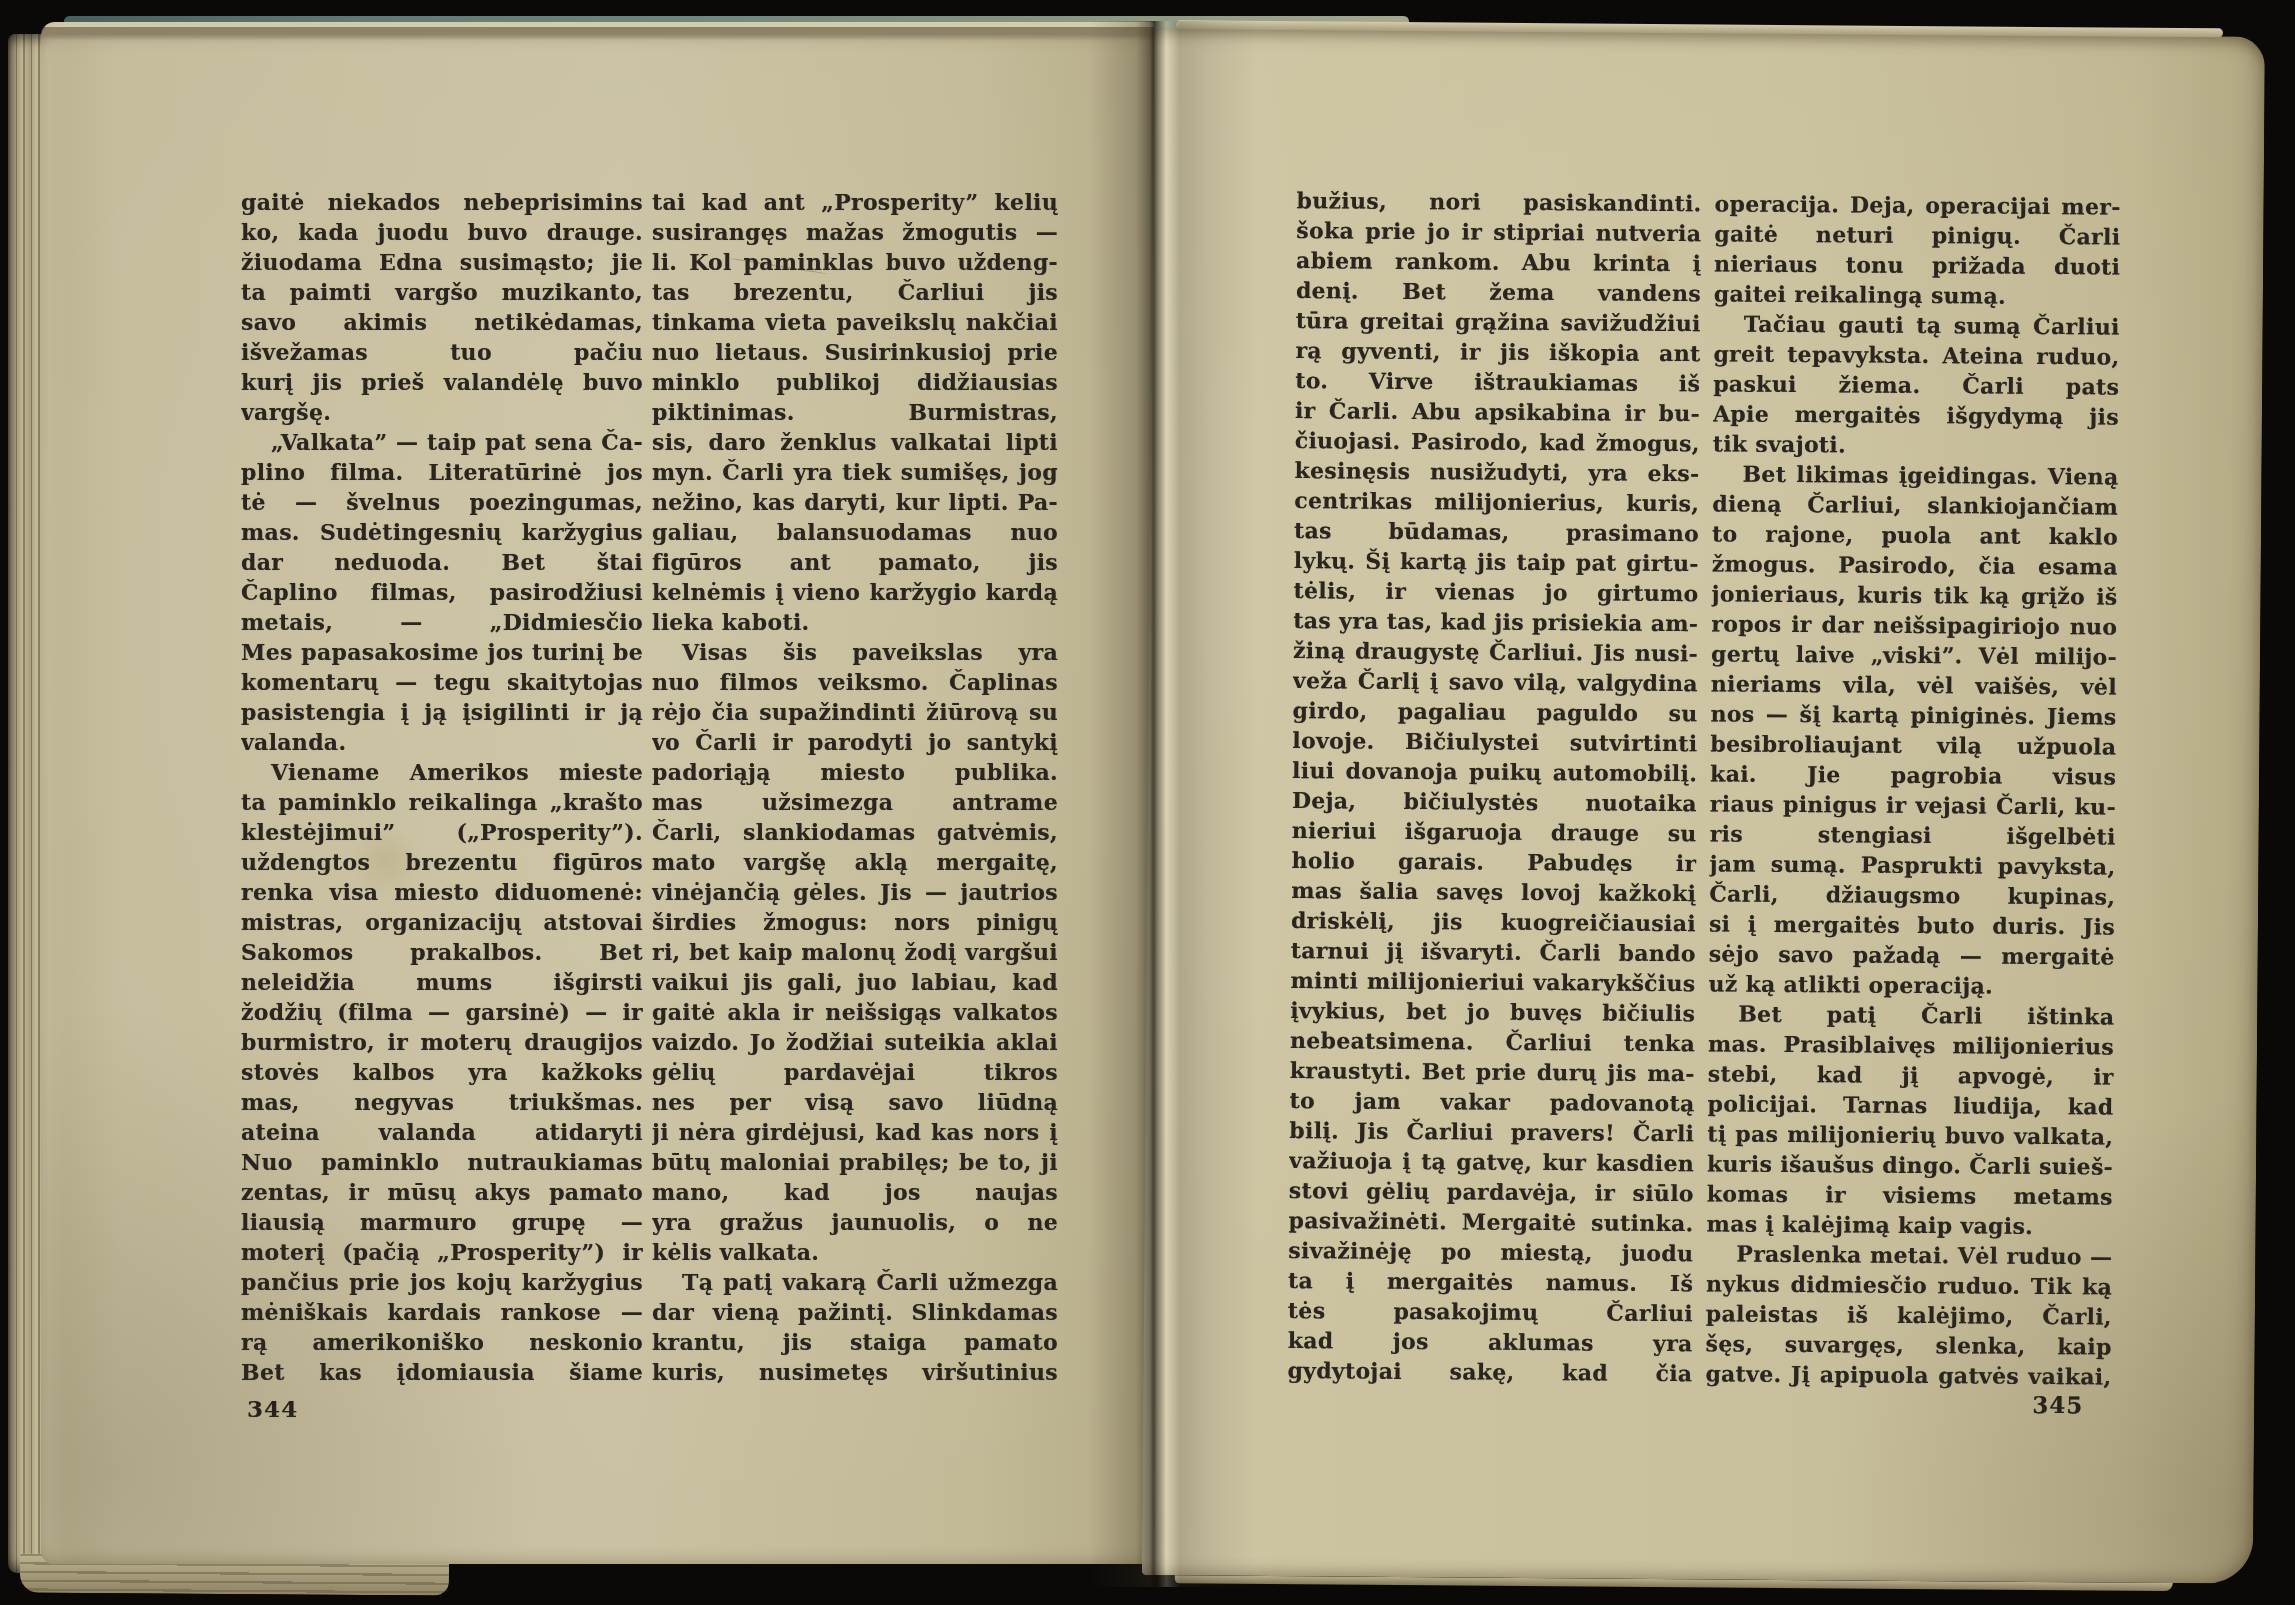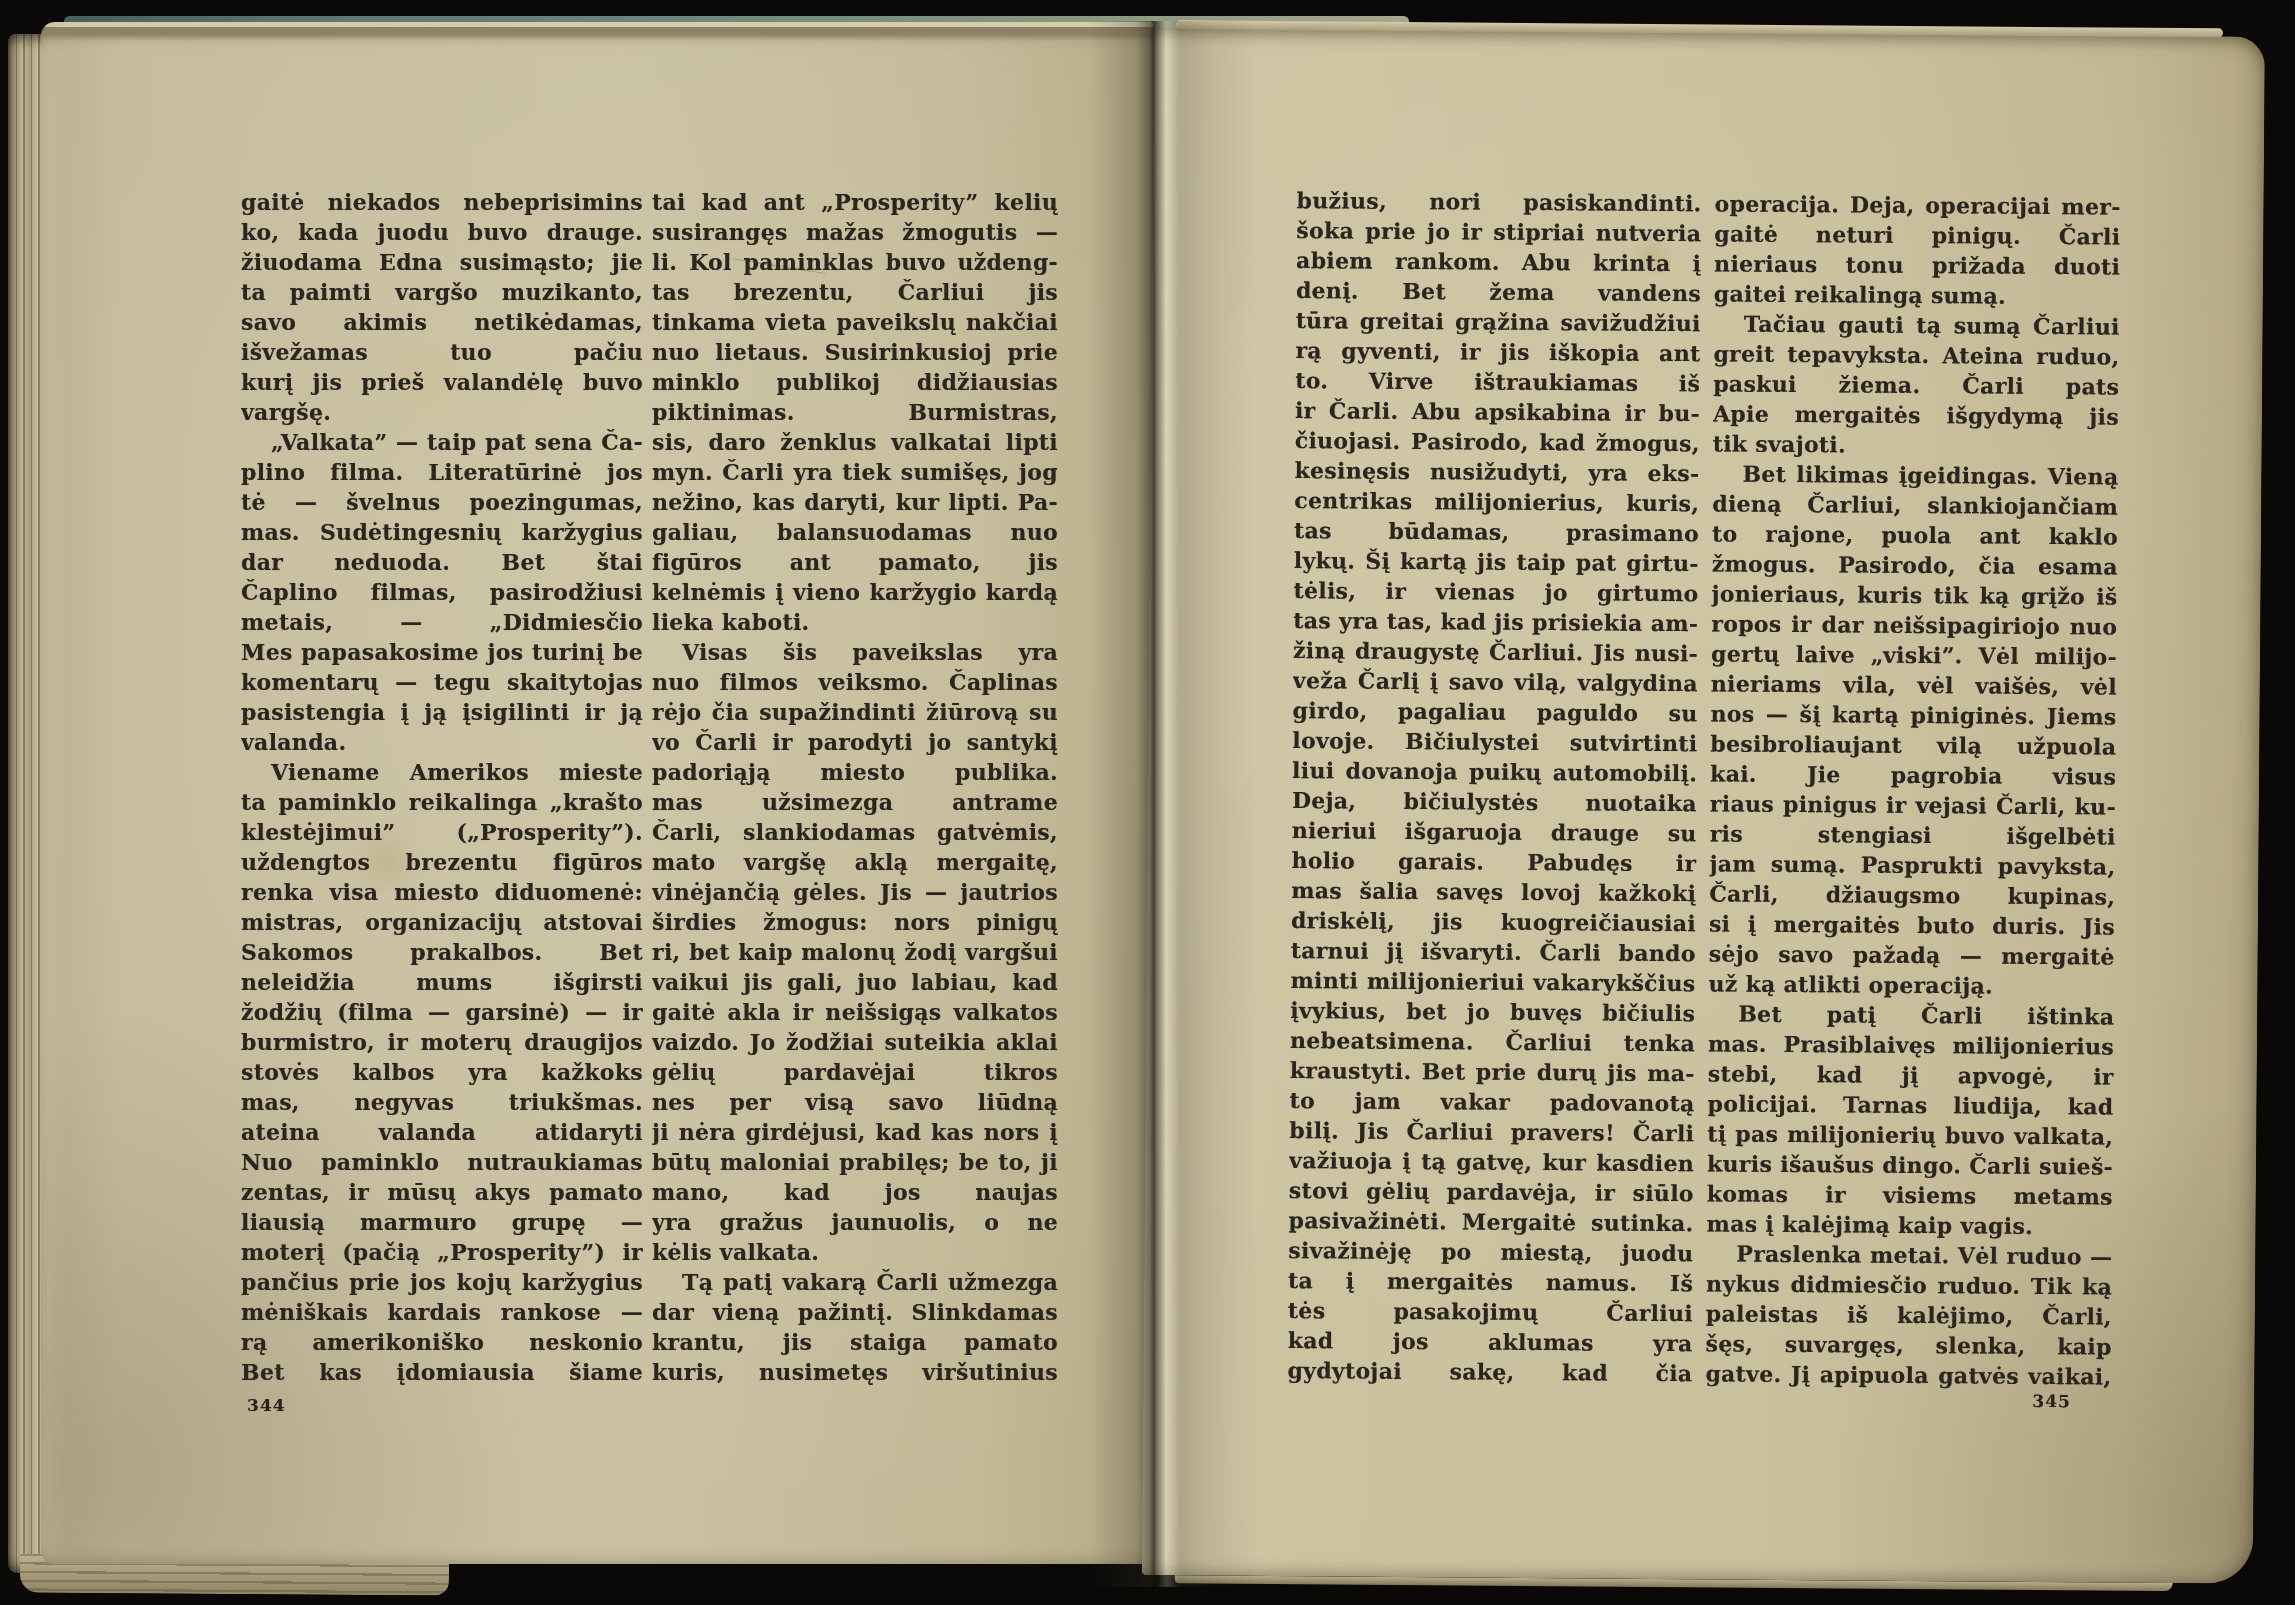--- a/index.html
+++ b/index.html
@@ -95,21 +95,21 @@
   .col-0 { left:200px;  top:161px; width:402px; }
   .col-1 { left:611px; top:161px; width:406px; }
   .col-2 { left:144px;  top:156px; width:405px; }
   .col-3 { left:562px; top:156px; width:406px; }
   .line { text-align:justify; height:30px; overflow:hidden; }
   .line::after { content:""; display:inline-block; width:100%; height:0; }
   .line.indent { text-indent:30px; }
   .line.end { text-align:left; }
   .line.end::after { width:0; }
   .pagenum {
-    position:absolute; font-size:17px; font-weight:bold; color:#27231a;
+    position:absolute; font-size:23px; font-weight:bold; color:#27231a;
     letter-spacing:1.1px; text-shadow:0 0 0.7px rgba(42,38,31,0.4);
   }
   .pagenum-left  { left:206px;  top:1369px; }
   .pagenum-right { left:889px; top:1356px; }
   .stain { position:absolute; border-radius:50%; pointer-events:none; }
   .stain-1 { left:304px; top:803px; width:81px; height:65px;
     background:radial-gradient(circle, rgba(150,118,58,0.16), rgba(0,0,0,0) 70%); }
   .stain-2 { left:477px; top:206px; width:49px; height:38px;
     background:radial-gradient(circle, rgba(160,120,55,0.18), rgba(0,0,0,0) 70%); }
   .stain-3 { left:320px; top:304px; width:141px; height:98px;

